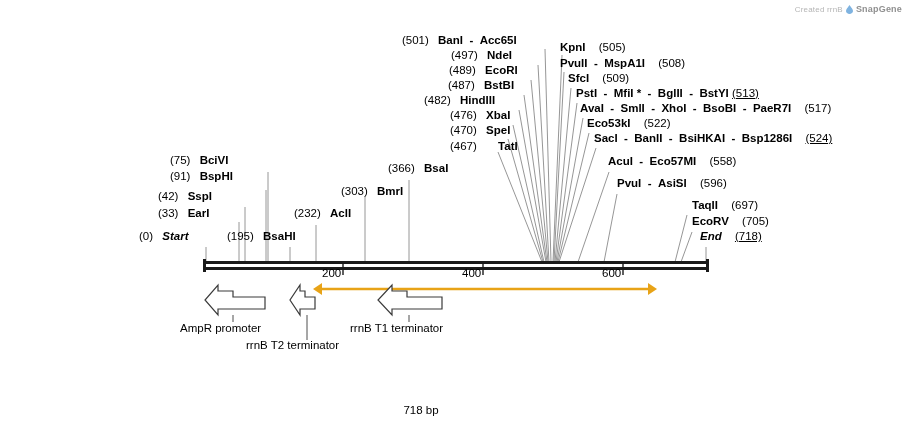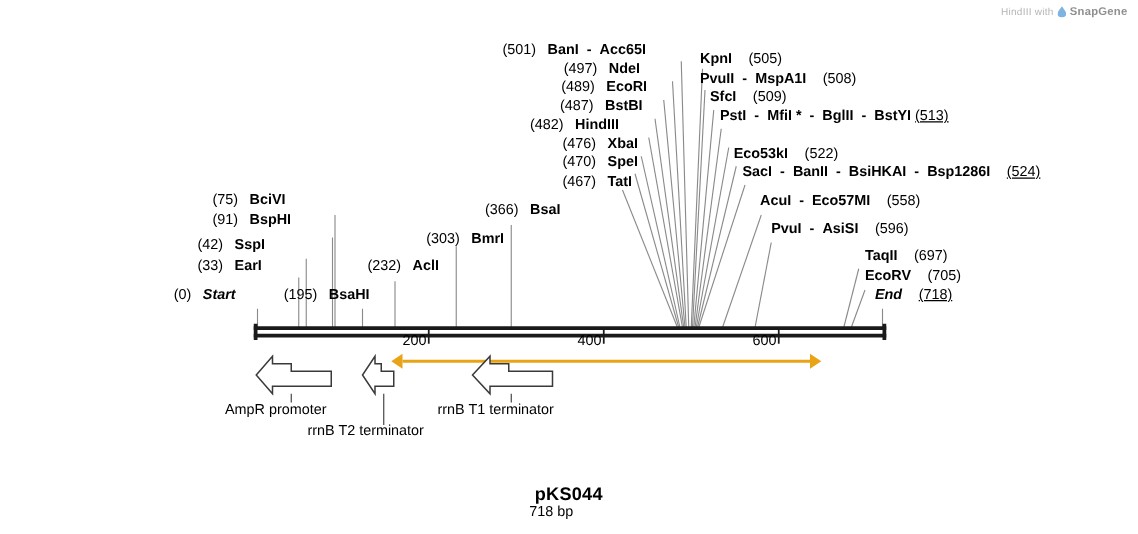--- a/index.html
+++ b/index.html
@@ -89,35 +89,34 @@
     font-weight: bold;
     font-size: 14.5px;
     letter-spacing: 0.2px;
   }
   .plasmid-size {
     position: absolute;
     left: 0;
     width: 842px;
     text-align: center;
     font-size: 11.5px;
-    padding-left: 20px;
   }
   .ruler-num {
     position: absolute;
     font-size: 11.5px;
     color: #000;
   }
 </style>
 </head>
 <body>
 
 <div id="stage">
 
   <div class="credit">
-    <span>HindIII with</span>
+    <span>Created rrnB</span>
     <span class="drop">
       <svg width="7" height="9" viewBox="0 0 7 9">
           <path d="M3.5 0 C5.6 3 7 4.4 7 6.1 C7 7.8 5.4 9 3.5 9 C1.6 9 0 7.8 0 6.1 C0 4.4 1.4 3 3.5 0 Z" fill="#7fb3e0"></path>
         </svg>
     </span>
     <span class="brand">SnapGene</span>
   </div>
 
   <svg class="backbone-wrap" width="910" height="427">
 
@@ -233,21 +232,21 @@
     <span class="enz" style="margin-left:6px;">BmrI</span>
   </div>
 
   <div class="lab" style="left:388px; top:162px;">
     <span class="pos">(366)</span>
     <span class="enz" style="margin-left:6px;">BsaI</span>
   </div>
 
   <div class="lab" style="left:450px; top:140px;">
     <span class="pos">(467)</span>
-    <span class="enz" style="margin-left:6px;">TatI</span>
+    <span class="enz" style="margin-left:18px;">TatI</span>
   </div>
 
   <div class="lab" style="left:450px; top:124px;">
     <span class="pos">(470)</span>
     <span class="enz" style="margin-left:6px;text-align:right;">SpeI</span>
   </div>
 
   <div class="lab" style="left:450px; top:109px;">
     <span class="pos">(476)</span>
     <span class="enz" style="margin-left:6px;">XbaI</span>
@@ -301,20 +300,32 @@
     <span class="enz">PstI</span>
     <span class="sep">&nbsp;-&nbsp;</span>
     <span class="enz">MfiI *</span>
     <span class="sep">&nbsp;-&nbsp;</span>
     <span class="enz">BglII</span>
     <span class="sep">&nbsp;-&nbsp;</span>
     <span class="enz">BstYI</span>
     <span class="pos" style="margin-left:0;text-decoration:underline;">(513)</span>
   </div>
 
+  <div class="lab" style="left:580px; top:102px;">
+    <span class="enz">AvaI</span>
+    <span class="sep">&nbsp;-&nbsp;</span>
+    <span class="enz">SmlI</span>
+    <span class="sep">&nbsp;-&nbsp;</span>
+    <span class="enz">XhoI</span>
+    <span class="sep">&nbsp;-&nbsp;</span>
+    <span class="enz">BsoBI</span>
+    <span class="sep">&nbsp;-&nbsp;</span>
+    <span class="enz">PaeR7I</span>
+    <span class="pos" style="margin-left:10px;">(517)</span>
+  </div>
 
   <div class="lab" style="left:587px; top:117px;">
     <span class="enz">Eco53kI</span>
     <span class="pos" style="margin-left:10px;">(522)</span>
   </div>
 
   <div class="lab" style="left:594px; top:132px;">
     <span class="enz">SacI</span>
     <span class="sep">&nbsp;-&nbsp;</span>
     <span class="enz">BanII</span>
@@ -355,16 +366,15 @@
   </div>
 
   <div class="ruler-num" style="left:322px; top:267px;">200</div>
   <div class="ruler-num" style="left:462px; top:267px;">400</div>
   <div class="ruler-num" style="left:602px; top:267px;">600</div>
 
   <div class="feat-label" style="left:180px; top:322px;">AmpR promoter</div>
   <div class="feat-label" style="left:246px; top:339px;">rrnB T2 terminator</div>
   <div class="feat-label" style="left:350px; top:322px;">rrnB T1 terminator</div>
 
-  <div class="plasmid-name" style="top:388px;">pKS044</div>
   <div class="plasmid-size" style="top:404px;">718 bp</div>
 
 </div>
 
 </body></html>

